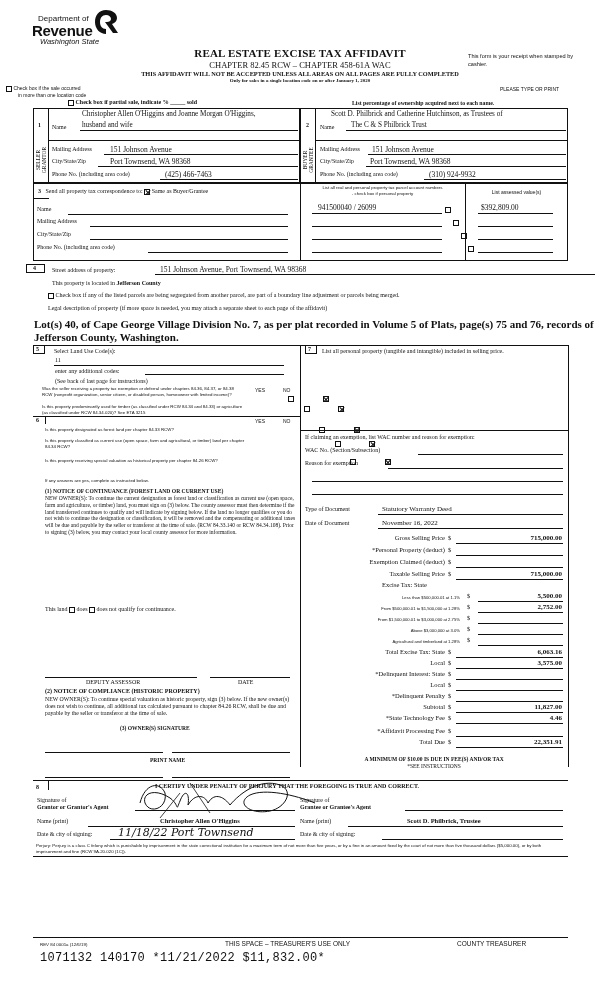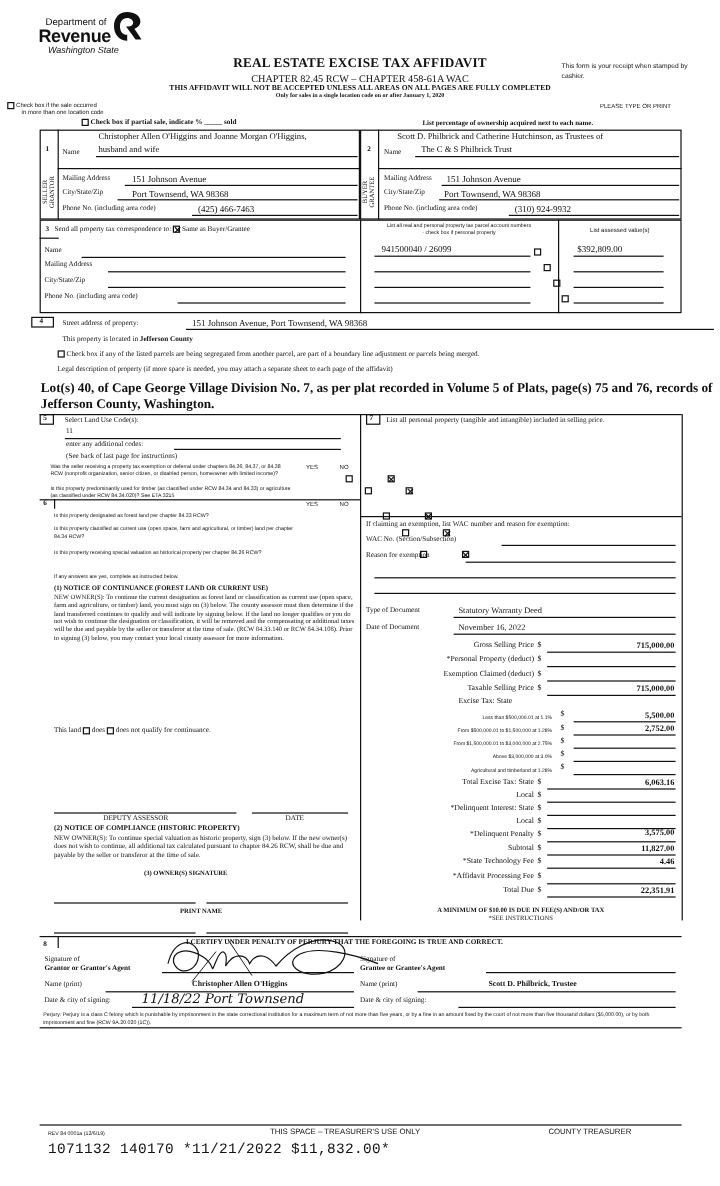--- a/index.html
+++ b/index.html
@@ -290,21 +290,21 @@
 <div class="taxrow" style="left:467px; top:636px;">$</div>
 <div class="line" style="left:478px; top:645px; width:85px;"></div>
 
 <div class="taxrow right" style="left:320px; top:648px; width:125px;">Total Excise Tax: State</div>
 <div class="taxrow" style="left:448px; top:648px;">$</div>
 <div class="amt" style="left:458px; top:648px; width:104px;">6,063.16</div>
 <div class="line" style="left:456px; top:657px; width:107px;"></div>
 
 <div class="taxrow right" style="left:320px; top:659px; width:125px;">Local</div>
 <div class="taxrow" style="left:448px; top:659px;">$</div>
-<div class="amt" style="left:458px; top:690px; width:104px;">3,575.00</div>
+<div class="amt" style="left:458px; top:659px; width:104px;">3,575.00</div>
 <div class="line" style="left:456px; top:668px; width:107px;"></div>
 
 <div class="taxrow right" style="left:320px; top:670px; width:125px;">*Delinquent Interest: State</div>
 <div class="taxrow" style="left:448px; top:670px;">$</div>
 <div class="line" style="left:456px; top:679px; width:107px;"></div>
 
 <div class="taxrow right" style="left:320px; top:681px; width:125px;">Local</div>
 <div class="taxrow" style="left:448px; top:681px;">$</div>
 <div class="line" style="left:456px; top:690px; width:107px;"></div>
 

